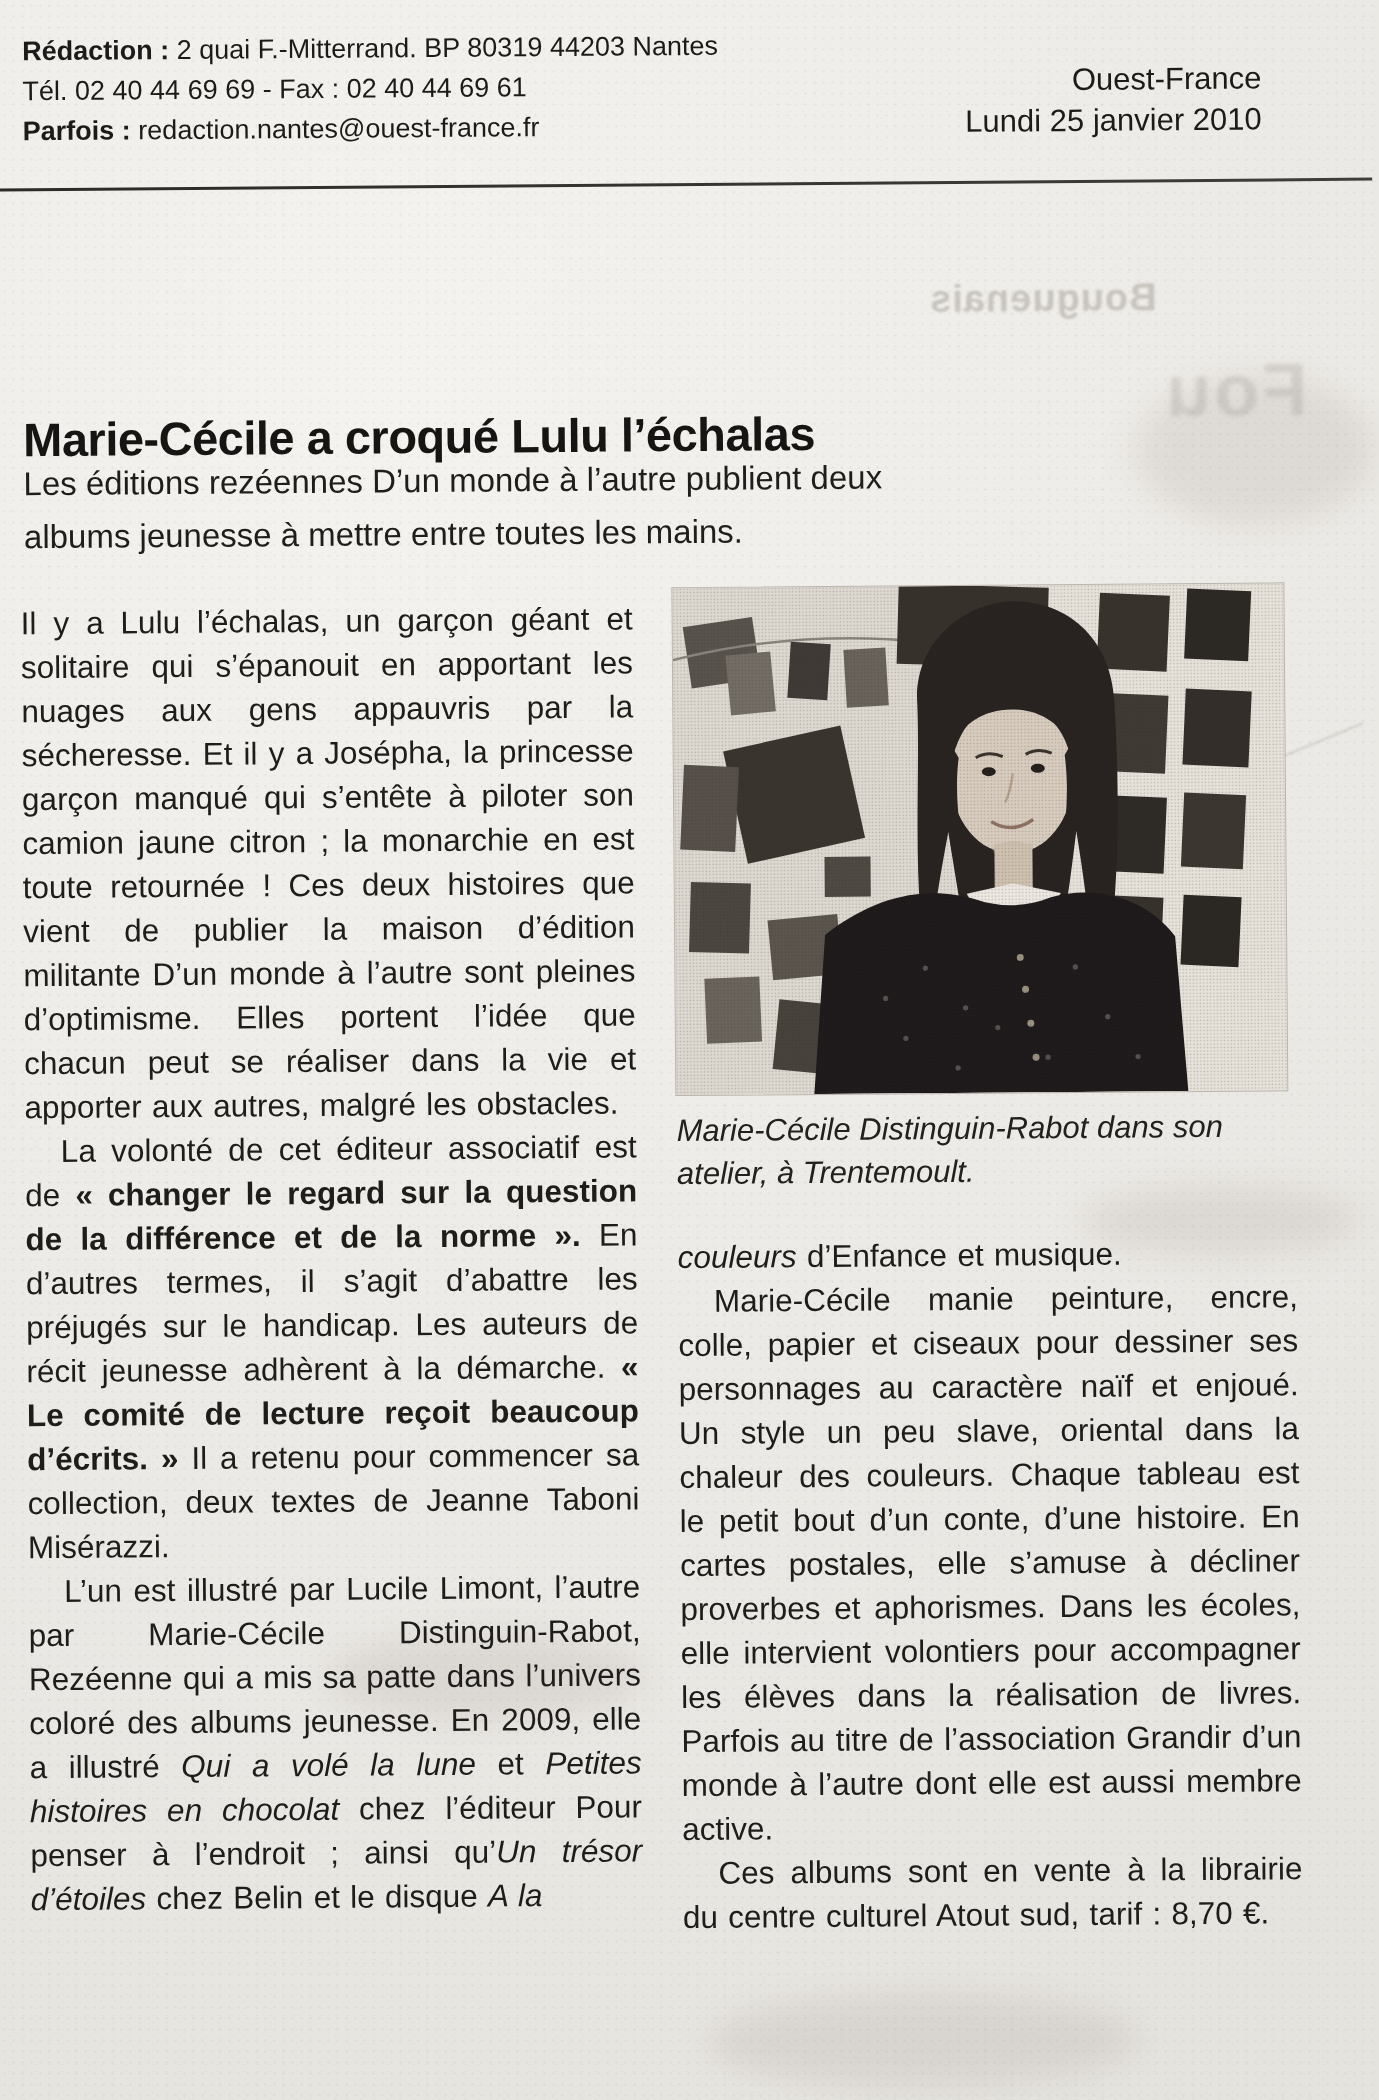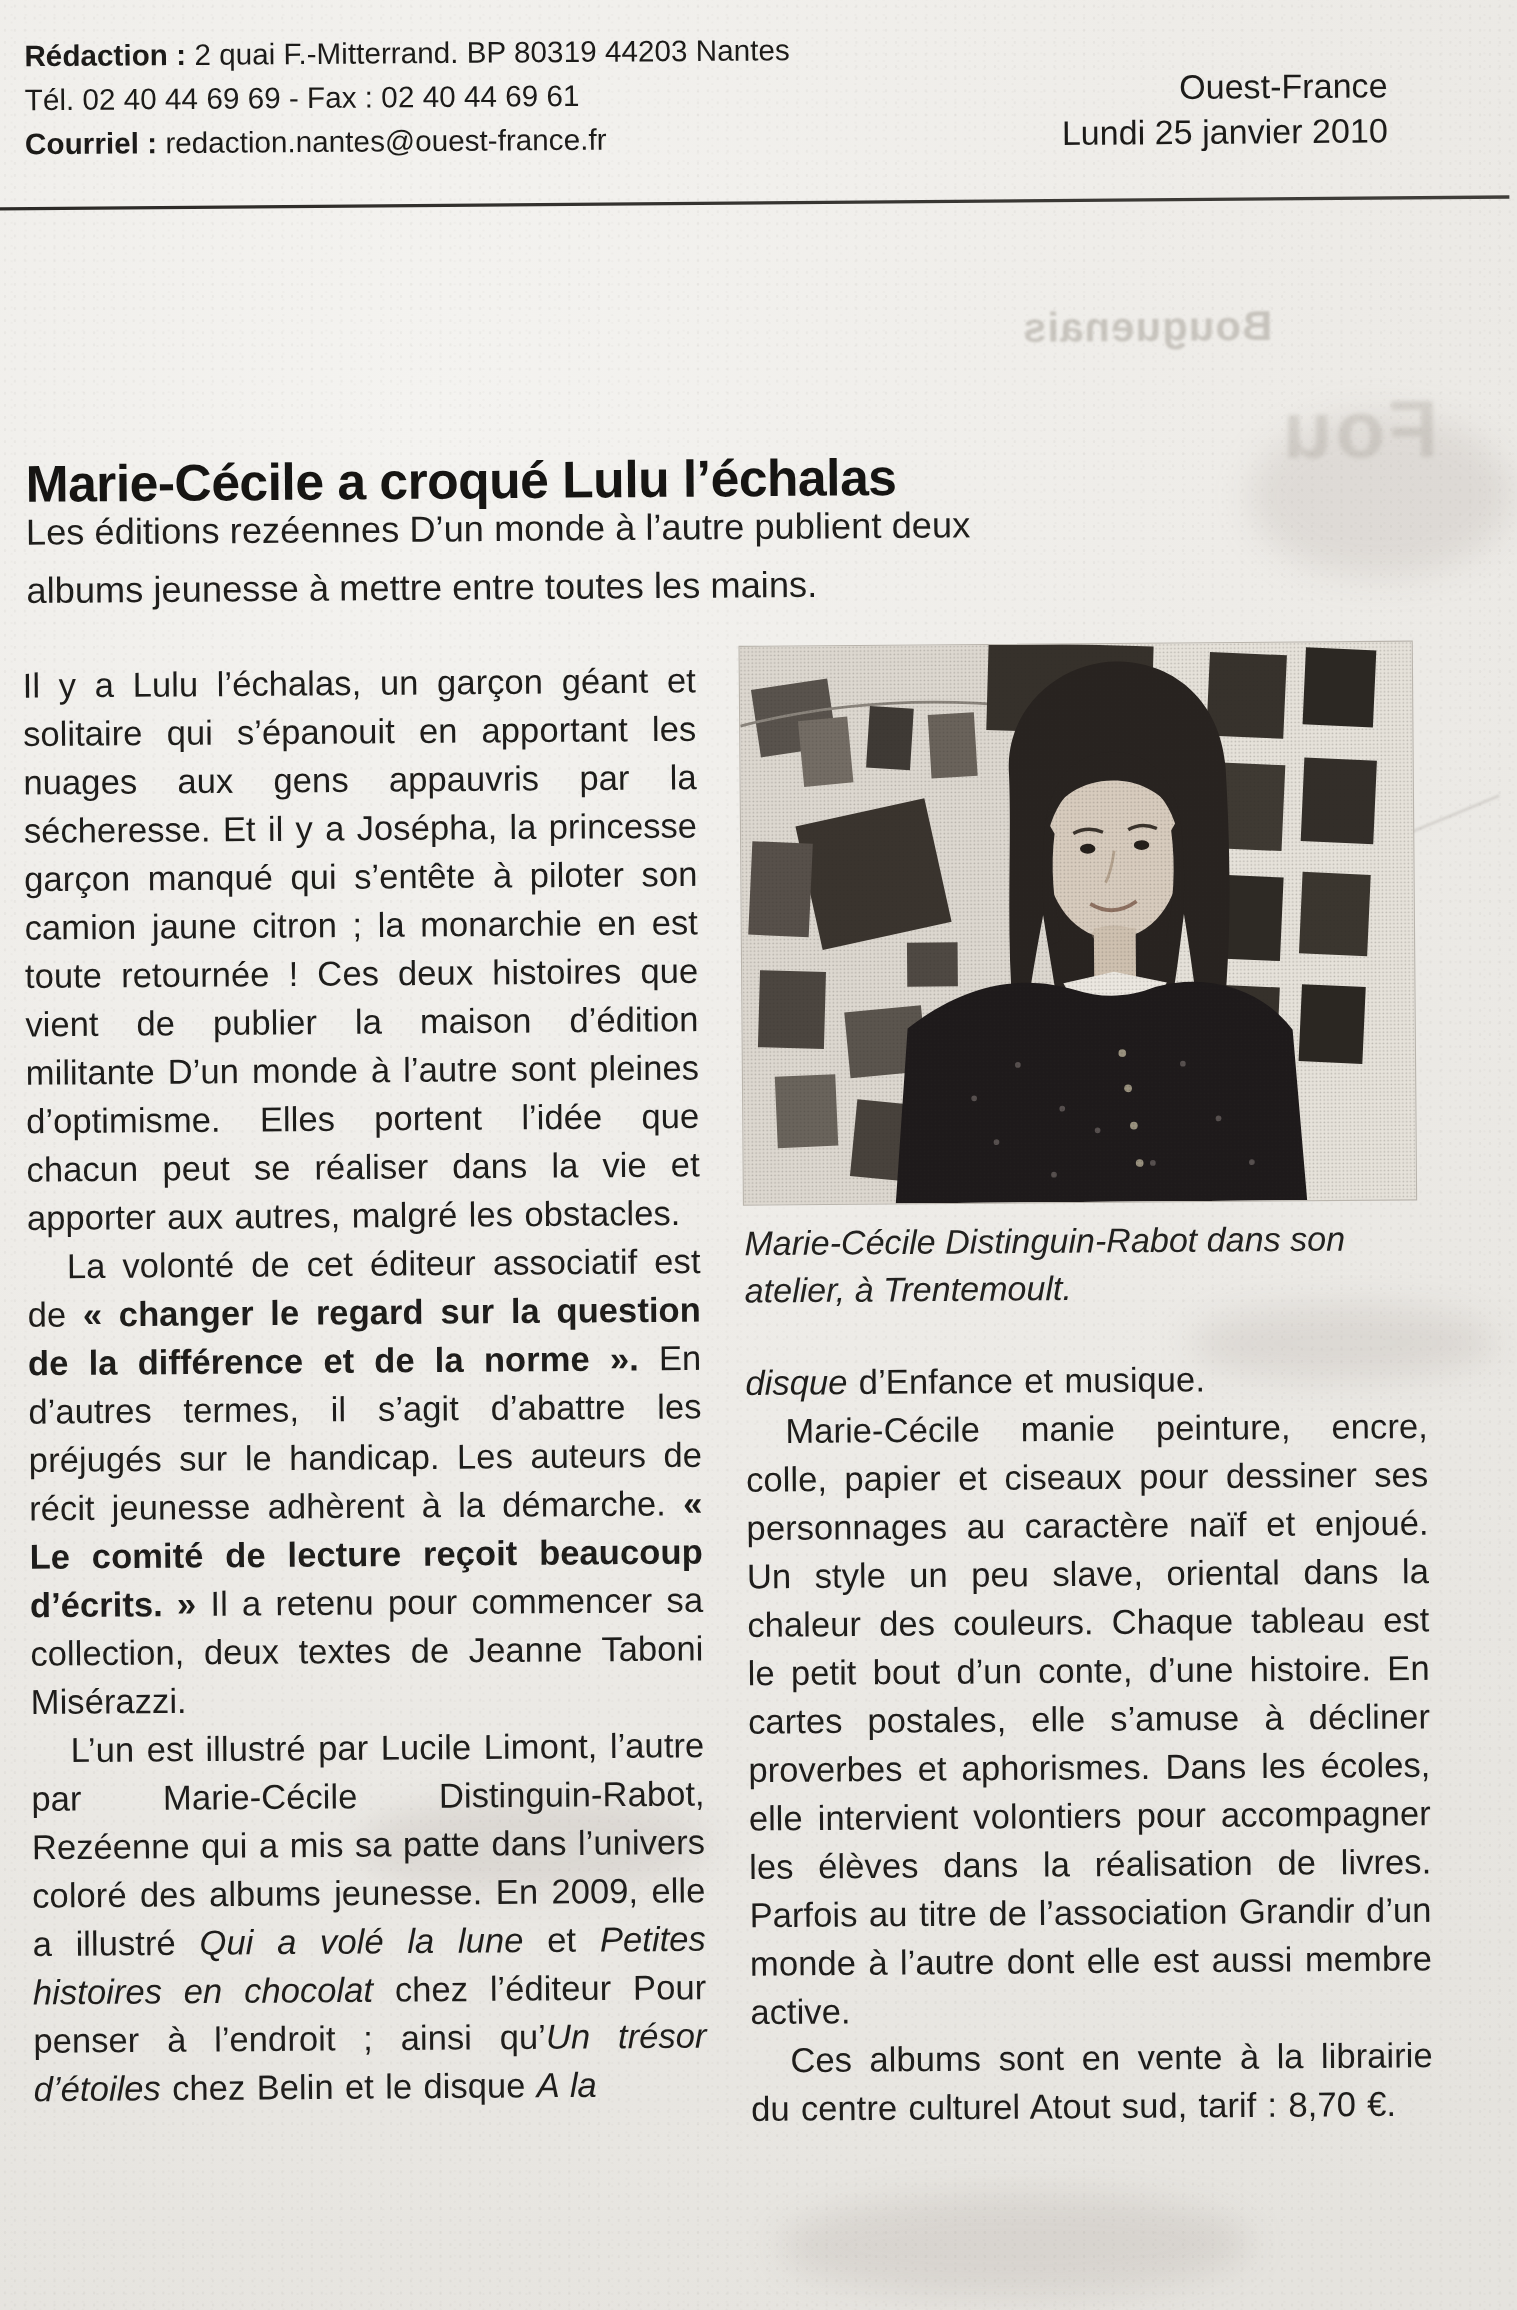--- a/index.html
+++ b/index.html
@@ -84,21 +84,21 @@
   <div class="bleed bleed-headline">Fou</div>
   <div class="smudge" style="left:1140px;top:380px;width:240px;height:150px;"></div>
   <div class="smudge" style="left:1080px;top:1190px;width:280px;height:70px;"></div>
   <div class="smudge" style="left:700px;top:1995px;width:430px;height:95px;"></div>
   <div class="smudge" style="left:320px;top:1630px;width:320px;height:90px;"></div>
   <div class="crease" style="left:1250px;top:750px;"></div>
 
   <div class="masthead-left">
     <div><span class="lbl">Rédaction :</span><span> 2 quai F.-Mitterrand. BP 80319 44203 Nantes</span></div>
     <div>Tél. 02 40 44 69 69 - Fax : 02 40 44 69 61</div>
-    <div><span class="lbl">Courriel :</span><span> redaction.nantes@ouest-france.fr</span></div>
+    <div><span class="lbl">Parfois :</span><span> redaction.nantes@ouest-france.fr</span></div>
   </div>
   <div class="masthead-right">
     <div>Ouest-France</div>
     <div>Lundi 25 janvier 2010</div>
   </div>
   <div class="rule"></div>
 
   <h1 class="headline">Marie-Cécile a croqué Lulu l’échalas</h1>
   <div class="subhead">Les éditions rezéennes D’un monde à l’autre publient deux albums jeunesse à mettre entre toutes les mains.</div>
 
@@ -191,19 +191,19 @@
                 <circle cx="210" cy="412" r="2.6"></circle>
             </g>
           </g>
 
           <rect x="0" y="0" width="611" height="507" fill="url(#ht)" opacity="0.22"></rect>
         </svg>
         <figcaption>Marie-Cécile Distinguin-Rabot dans son atelier, à Trentemoult.</figcaption>
       </figure>
 
       <div class="body-text">
-          <p><i>disque</i><span> d’Enfance et musique.</span></p>
+          <p><i>couleurs</i><span> d’Enfance et musique.</span></p>
           <p class="indent"><span>Marie-Cécile manie peinture, encre, colle, papier et ciseaux pour dessiner ses personnages au caractère naïf et enjoué. Un style un peu slave, oriental dans la chaleur des couleurs. Chaque tableau est le petit bout d’un conte, d’une histoire. En cartes postales, elle s’amuse à décliner proverbes et aphorismes. Dans les écoles, elle intervient volontiers pour accompagner les élèves dans la réalisation de livres. Parfois au titre de l’association Grandir d’un monde à l’autre dont elle est aussi membre active.</span></p>
           <p class="indent"><span>Ces albums sont en vente à la librairie du centre culturel Atout sud, tarif : 8,70 €.</span></p>
         </div>
     </div>
   </div>
 </div>
 
 </body></html>

